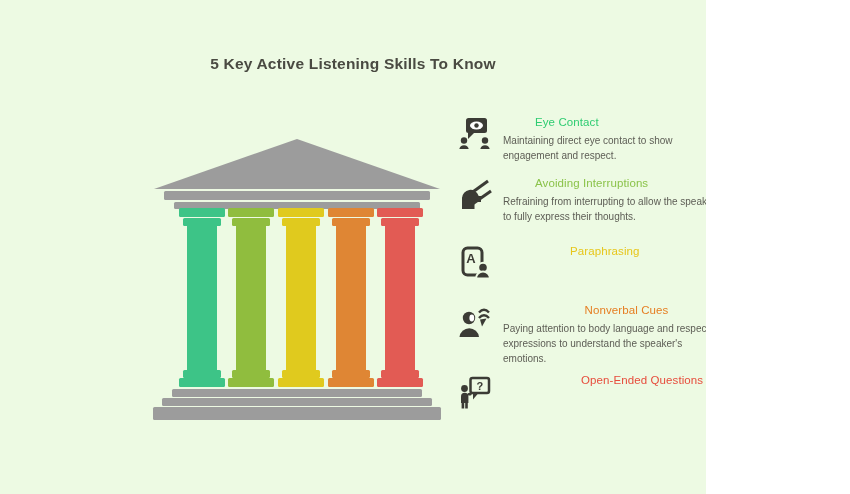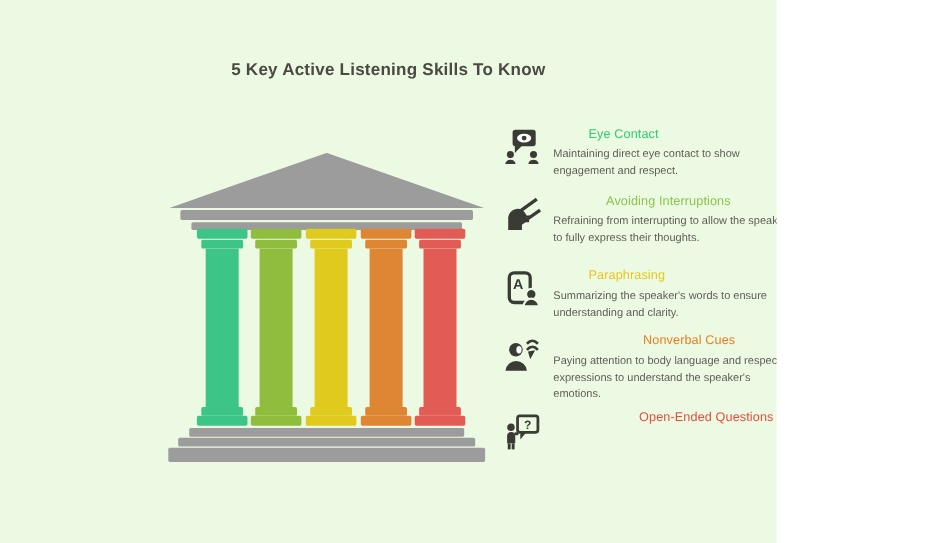--- a/index.html
+++ b/index.html
@@ -101,37 +101,36 @@
       <span class="skill-icon" style="color: rgb(59, 59, 53);">
         <svg viewBox="0 0 34 34">
           <path d="M4,31 V20 a8.5,8.5 0 0 1 16.5,-2.5 l0.5,5.5 h-4.5 v8 z" fill="currentColor"></path>
           <line x1="18" y1="19" x2="25" y2="19" stroke="currentColor" stroke-width="2"></line>
           <line x1="18" y1="23" x2="23" y2="23" stroke="currentColor" stroke-width="2"></line>
           <line x1="5" y1="21" x2="30" y2="3" stroke="currentColor" stroke-width="3"></line>
           <line x1="13" y1="27" x2="33" y2="13" stroke="currentColor" stroke-width="3"></line>
         </svg>
       </span>
       <div>
-        <p class="skill-title" style="color: rgb(139, 195, 74); margin-left: 16px;">Avoiding Interruptions</p>
+        <p class="skill-title" style="color: rgb(139, 195, 74);">Avoiding Interruptions</p>
         <p class="skill-desc">Refraining from interrupting to allow the speaker to fully express their thoughts.</p>
       </div>
     </div>
 
     <div class="skill" style="top:245px">
       <span class="skill-icon" style="color: rgb(59, 59, 53);">
         <svg viewBox="0 0 34 34">
           <rect x="5" y="2" width="19" height="27" rx="4.5" fill="none" stroke="currentColor" stroke-width="3"></rect>
           <text x="13" y="17" font-size="13" font-weight="bold" text-anchor="middle" fill="currentColor" font-family="Liberation Sans, sans-serif">A</text>
           <circle cx="25" cy="21.5" r="4.8" fill="currentColor" stroke="#edfae3" stroke-width="2"></circle>
           <path d="M18,32.5 a7,7 0 0 1 14,0 z" fill="currentColor" stroke="#edfae3" stroke-width="2"></path>
         </svg>
       </span>
       <div>
-        <p class="skill-title" style="color: rgb(231, 198, 27);">Paraphrasing</p>
-        <p class="skill-desc">Summarizing the speaker's words to ensure understanding and clarity.</p>
+        <p class="skill-title" style="color: rgb(231, 198, 27); margin-left: 35px;">Paraphrasing</p>
       </div>
     </div>
 
     <div class="skill" style="top:304px">
       <span class="skill-icon" style="color: rgb(59, 59, 53);">
         <svg viewBox="0 0 34 34">
           <circle cx="11" cy="13" r="6.2" fill="currentColor"></circle>
           <ellipse cx="13.8" cy="13" rx="2.4" ry="3.4" fill="#ffffff"></ellipse>
           <path d="M1.5,32 a9.8,9.8 0 0 1 19.5,0 z" fill="currentColor"></path>
           <path d="M21,7.5 q5,-5.5 10,0" fill="none" stroke="currentColor" stroke-width="2.4"></path>

